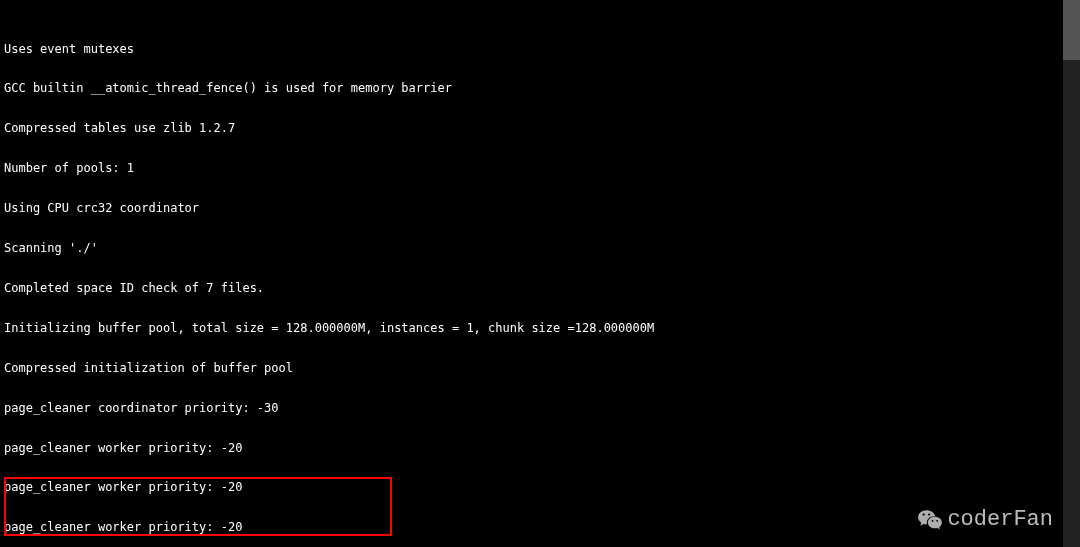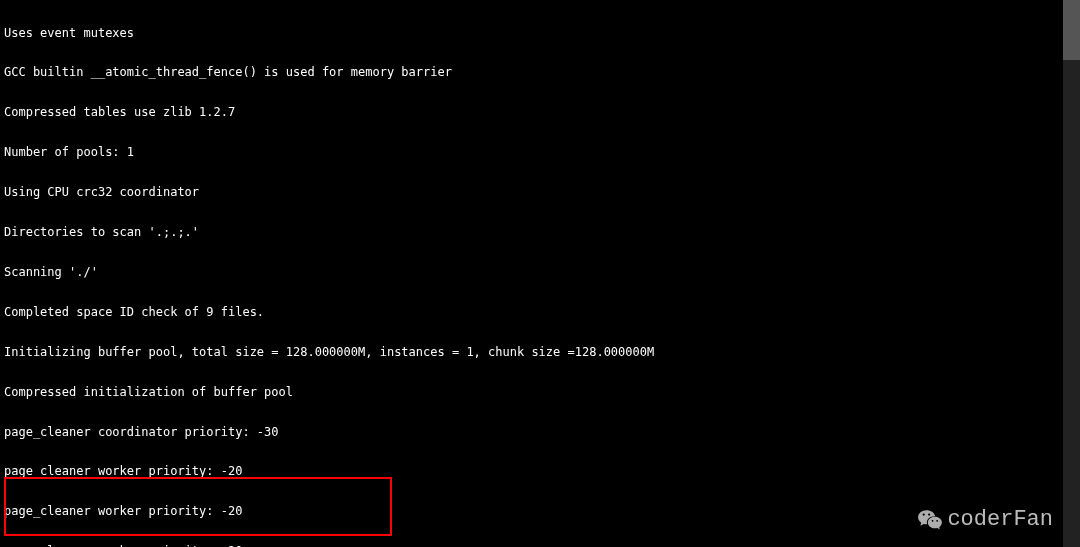--- a/index.html
+++ b/index.html
@@ -1,35 +1,34 @@
 <!DOCTYPE html>
 <html><head>
 <meta charset="utf-8">
 <style>
   html,body{margin:0;padding:0;background:#000;width:1080px;height:547px;overflow:hidden;font-family:Consolas,Menlo,monospace;font-size:12px;line-height:13.3px;color:#fff;}
-  .terminal{position:relative;width:1067px;height:547px;padding:0 4px;white-space:pre;box-sizing:border-box;}
+  .terminal{position:relative;width:1067px;height:547px;padding:16px 4px;white-space:pre;box-sizing:border-box;}
   .line{display:block;}
   .highlight{position:absolute;left:4px;top:477px;width:384px;height:55px;border:2px solid #f00;pointer-events:none;}
   .scrollbar{position:absolute;right:0;top:0;width:17px;height:547px;background:#222;}
   .scrollthumb{position:absolute;right:0;top:0;width:17px;height:60px;background:#555;}
   .watermark{position:absolute;right:14px;bottom:14px;display:flex;align-items:center;gap:4px;color:#ddd;font-family:Liberation Mono, monospace;font-size:22px;opacity:.85;pointer-events:none;}
   .watermark svg{width:26px;height:26px;fill:#ccc;}
 </style>
 </head>
 <body>
 
 <div class="terminal">
   <span class="line">Uses event mutexes</span>
   <span class="line">GCC builtin __atomic_thread_fence() is used for memory barrier</span>
   <span class="line">Compressed tables use zlib 1.2.7</span>
   <span class="line">Number of pools: 1</span>
   <span class="line">Using CPU crc32 coordinator</span>
-  <span class="line">Directories to scan '.;.;.'</span>
   <span class="line">Scanning './'</span>
-  <span class="line">Completed space ID check of 9 files.</span>
+  <span class="line">Completed space ID check of 7 files.</span>
   <span class="line">Initializing buffer pool, total size = 128.000000M, instances = 1, chunk size =128.000000M</span>
   <span class="line">Compressed initialization of buffer pool</span>
   <span class="line">page_cleaner coordinator priority: -30</span>
   <span class="line">page_cleaner worker priority: -20</span>
   <span class="line">page_cleaner worker priority: -20</span>
   <span class="line">page_cleaner worker priority: -20</span>
   
   
   
   

